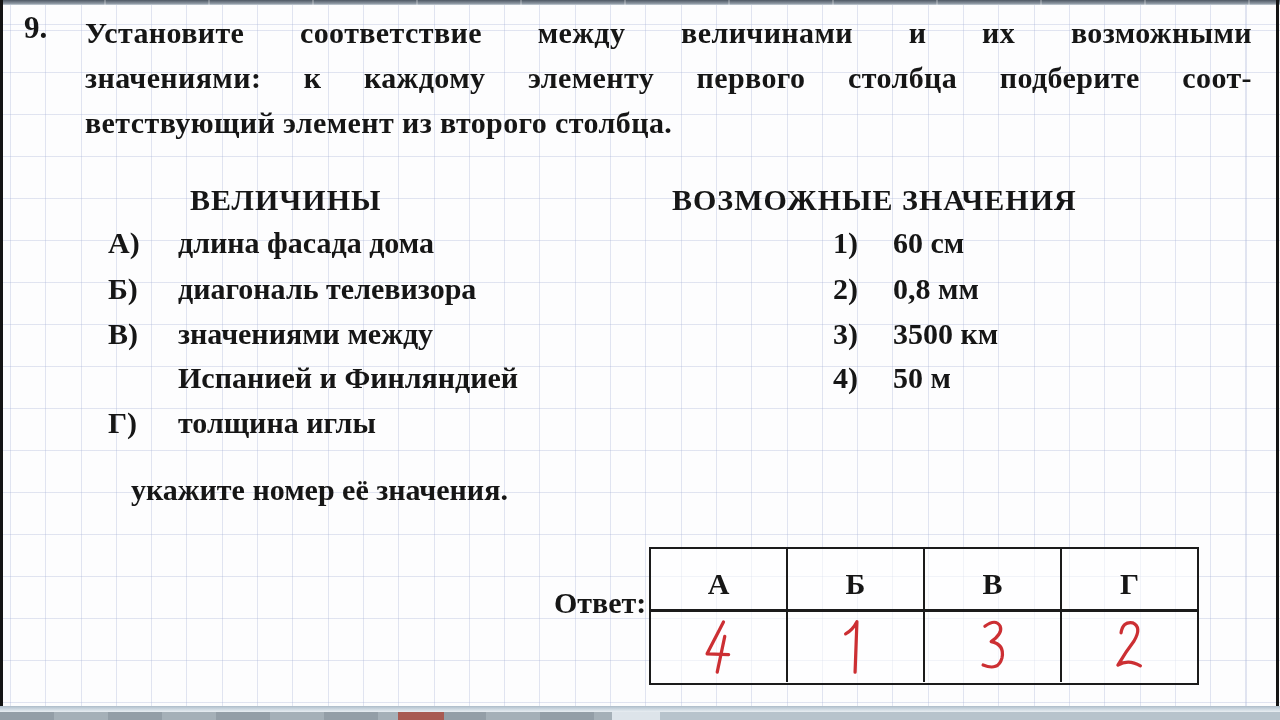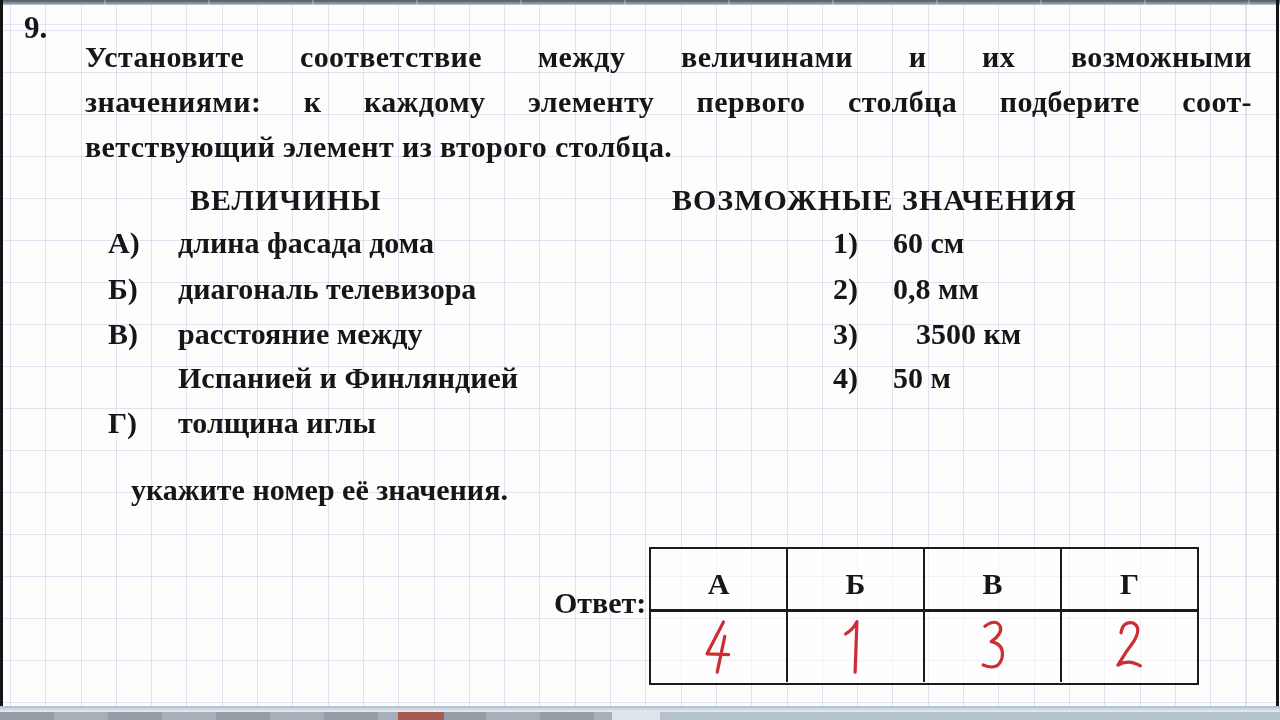--- a/index.html
+++ b/index.html
@@ -44,21 +44,21 @@
     position:absolute;left:0;top:0;height:8px;width:612px;
     background:repeating-linear-gradient(90deg,#939ea7 0 54px,#a5b0b8 54px 108px);
   }
   .seek-gap{position:absolute;left:612px;top:0;width:48px;height:8px;background:#dde4ea;}
   .seek-red{position:absolute;left:398px;top:0;width:46px;height:8px;background:#a85a52;}
 
   .abs{position:absolute;}
 
   
   .pnum{left:24px;top:10px;font-size:31px;font-weight:bold;}
-  .statement{left:85px;top:10px;width:1167px;font-size:30px;font-weight:bold;line-height:45px;letter-spacing:0.4px;margin-top:24px;}
+  .statement{left:85px;top:10px;width:1167px;font-size:30px;font-weight:bold;line-height:45px;letter-spacing:0.4px;}
   .jline{text-align:justify;text-align-last:justify;}
 
   .col-header{font-size:30px;font-weight:bold;letter-spacing:1px;white-space:nowrap;}
   .row-letter{font-size:30px;font-weight:bold;}
   .row-text{font-size:30px;font-weight:bold;white-space:nowrap;}
 
   .instr{left:131px;top:467px;width:1035px;font-size:30px;font-weight:bold;line-height:45px;}
   .instr .l1{text-align:justify;text-align-last:justify;}
 
   .answer-label{left:506px;top:586px;font-size:30px;font-weight:bold;padding-left:48px;}
@@ -101,34 +101,34 @@
 <div class="abs col-header" style="left:190px;top:183px;">ВЕЛИЧИНЫ</div>
 <div class="abs col-header" style="left:672px;top:183px;">ВОЗМОЖНЫЕ ЗНАЧЕНИЯ</div>
 
 <div class="abs row-letter" style="left:108px;top:226px;">А)</div>
 <div class="abs row-text" style="left:178px;top:226px;">длина фасада дома</div>
 
 <div class="abs row-letter" style="left:108px;top:272px;">Б)</div>
 <div class="abs row-text" style="left:178px;top:272px;">диагональ телевизора</div>
 
 <div class="abs row-letter" style="left:108px;top:317px;">В)</div>
-<div class="abs row-text" style="left:178px;top:317px;">расстояние между</div>
+<div class="abs row-text" style="left:178px;top:317px;">значениями между</div>
 <div class="abs row-text" style="left:178px;top:361px;">Испанией и Финляндией</div>
 
 <div class="abs row-letter" style="left:108px;top:406px;">Г)</div>
 <div class="abs row-text" style="left:178px;top:406px;text-align:right;">толщина иглы</div>
 
 <div class="abs row-letter" style="left:833px;top:226px;">1)</div>
 <div class="abs row-text" style="left:893px;top:226px;">60 см</div>
 
 <div class="abs row-letter" style="left:833px;top:272px;">2)</div>
 <div class="abs row-text" style="left:893px;top:272px;">0,8 мм</div>
 
 <div class="abs row-letter" style="left:833px;top:317px;">3)</div>
-<div class="abs row-text" style="left:893px;top:317px;margin-left:23px;">3500 км</div>
+<div class="abs row-text" style="left:893px;top:317px;">3500 км</div>
 
 <div class="abs row-letter" style="left:833px;top:361px;">4)</div>
 <div class="abs row-text" style="left:893px;top:361px;">50 м</div>
 
 <div class="abs instr">
   <div>укажите номер её значения.</div>
 </div>
 
 <div class="abs answer-label">Ответ:</div>
 

